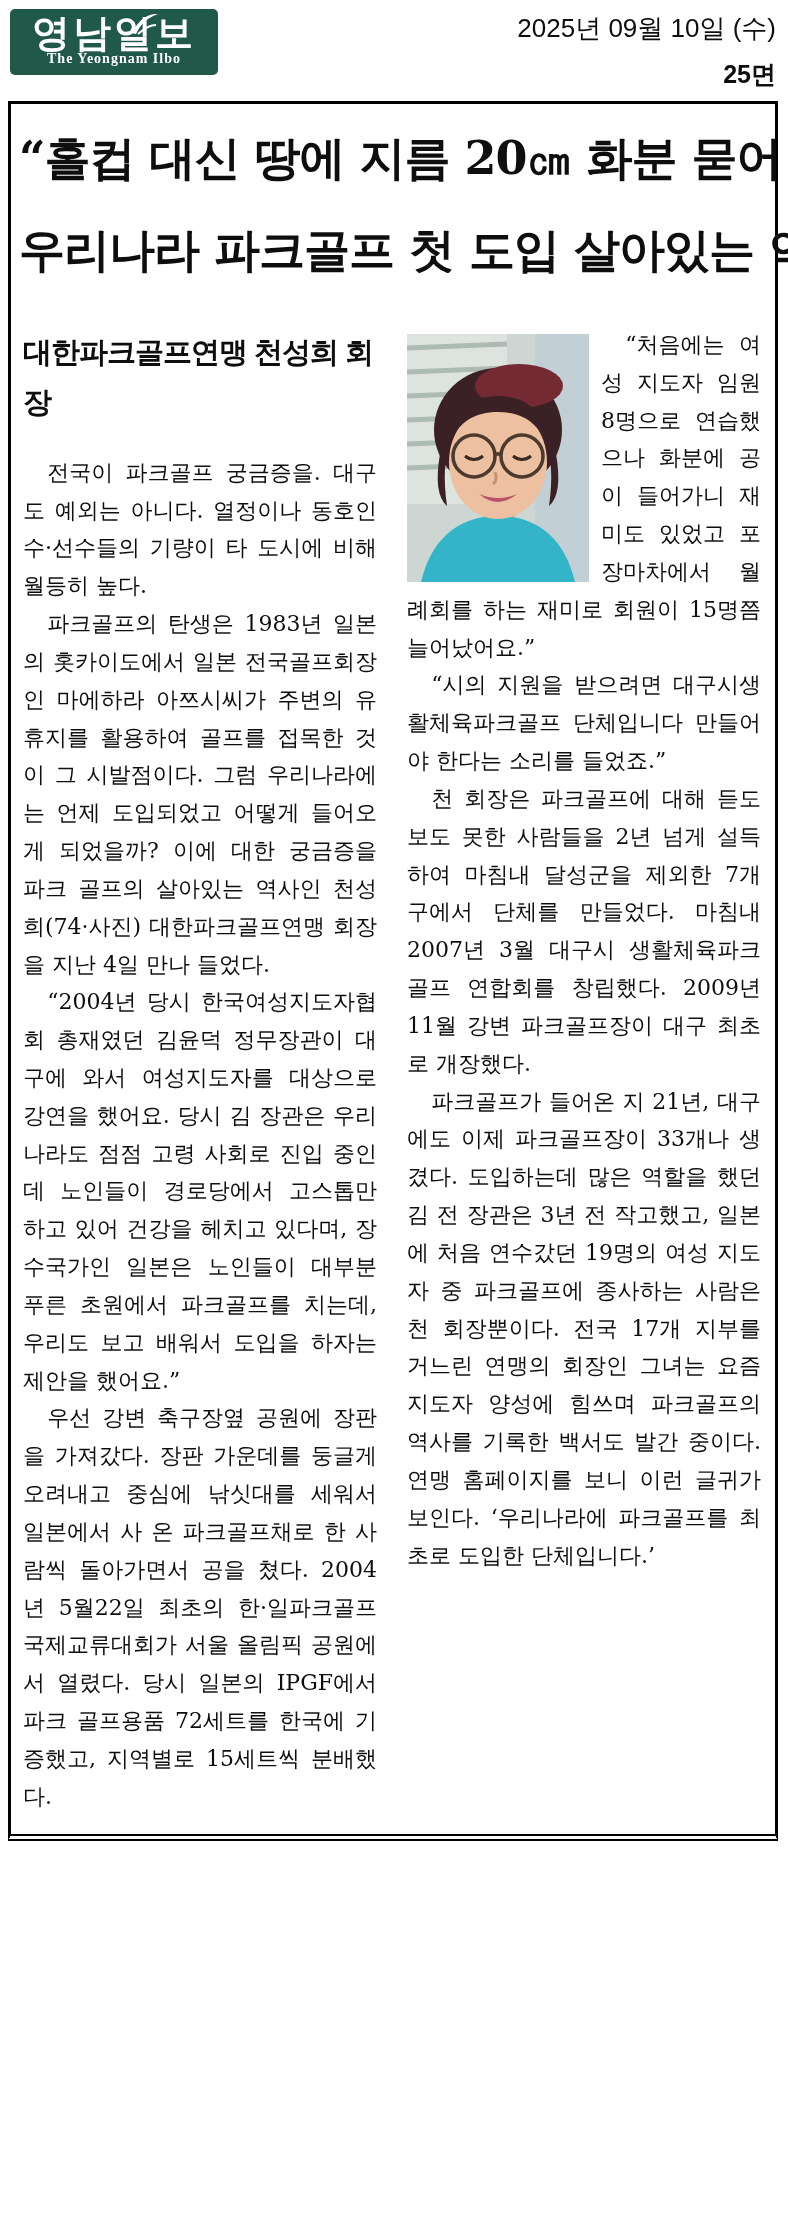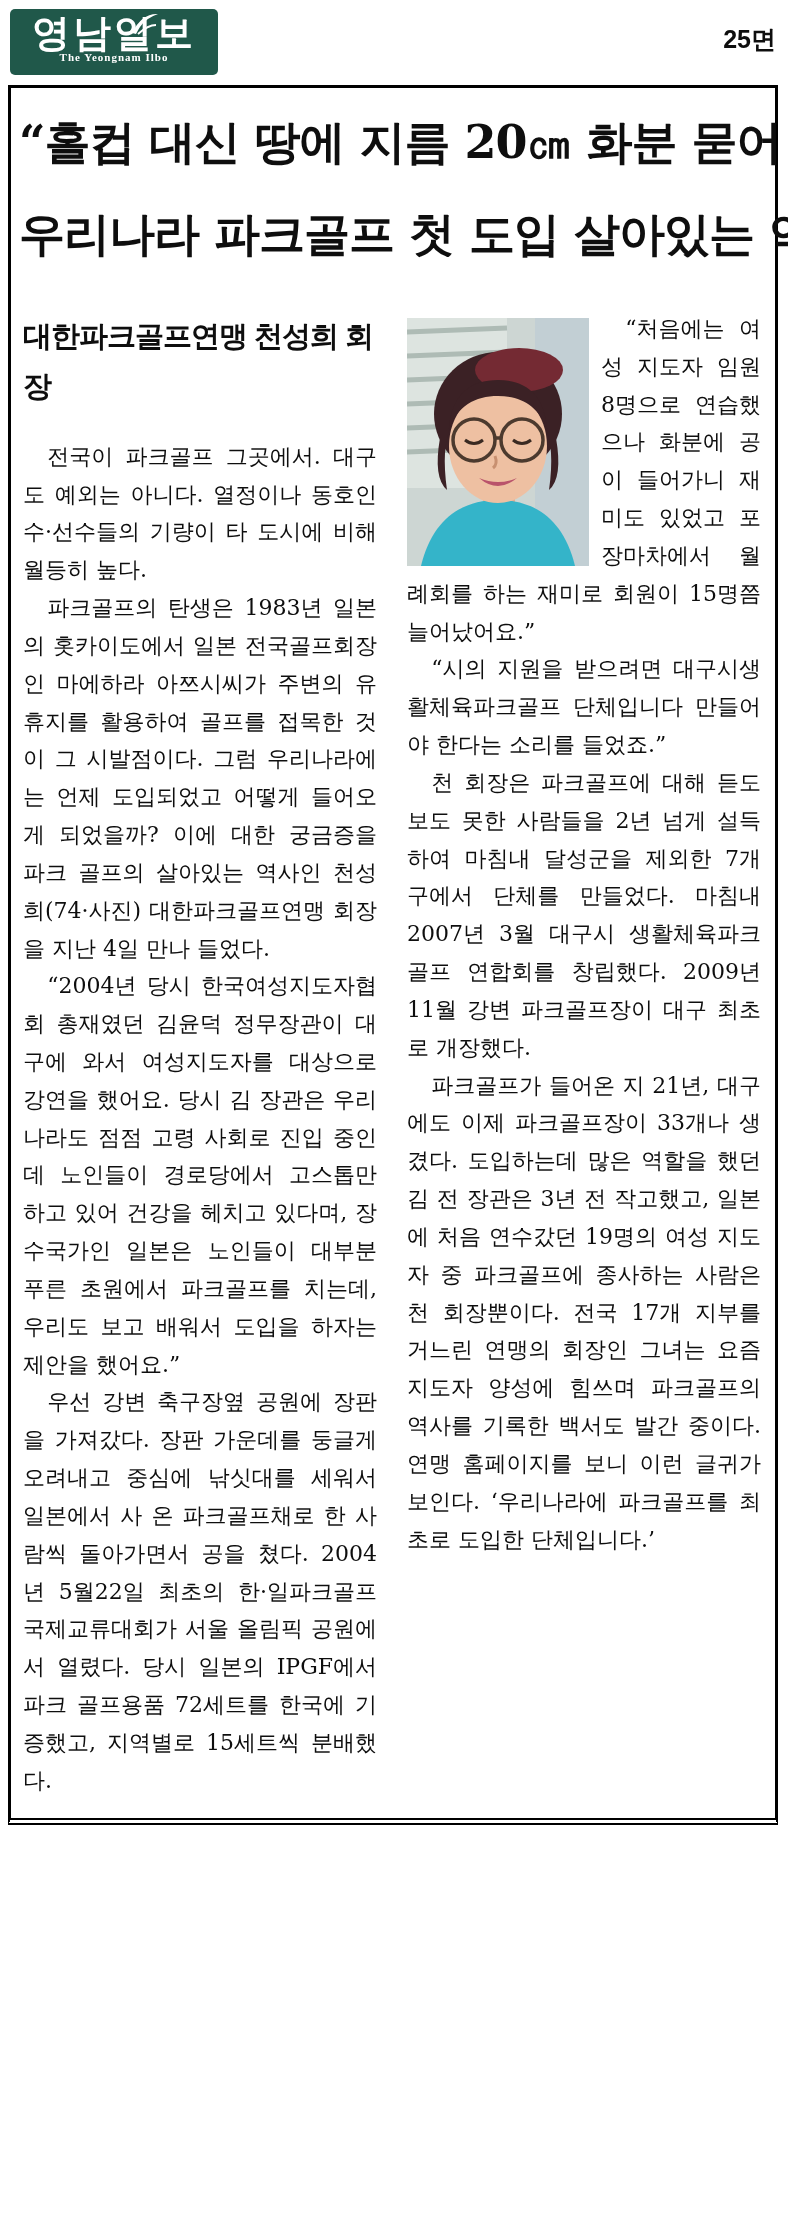--- a/index.html
+++ b/index.html
@@ -24,21 +24,21 @@
     position:relative;
     box-sizing:border-box;
     padding-top:3px;
   }
   .logo-kr {
     font-family:"Liberation Serif","DejaVu Serif",serif;
     font-size:38px; font-weight:bold; line-height:42px; letter-spacing:3px;
   }
   .logo-en {
     font-family:"Liberation Serif",serif;
-    font-size:11px; font-weight:bold; letter-spacing:1px; margin-top:-3px;
+    font-size:14px; font-weight:bold; letter-spacing:1px; margin-top:-3px;
   }
   .quill { position:absolute; top:2px; left:118px; }
   .dateline { text-align:right; font-family:"Liberation Sans","DejaVu Sans",sans-serif; padding-top:2px; }
   .date { font-size:26px; letter-spacing:0; }
   .page-no { font-size:25px; font-weight:bold; margin-top:12px; }
 
   
   .article-box {
     margin:4px 10px 8px 8px;
     border:3px solid #000;
@@ -88,36 +88,37 @@
       <div class="logo-kr">영남일보</div>
       <span class="quill">
         <svg width="34" height="26" viewBox="0 0 34 26">
           <path d="M4 22 Q14 2 30 3 Q18 7 12 16 Q10 19 8 23 Z" fill="#ffffff"></path>
           <path d="M10 23 Q20 14 28 14" stroke="#ffffff" stroke-width="2" fill="none"></path>
         </svg>
       </span>
       <div class="logo-en">The Yeongnam Ilbo</div>
     </div>
     <div class="dateline">
+      <div class="date">2025년 09월 10일 (수)</div>
       <div class="page-no">25면</div>
     </div>
   </header>
 
   <div class="article-box">
 
     <div class="headline">
       <h1>“홀컵 대신 땅에 지름 20㎝ 화분 묻어 연습”</h1>
       <h1>우리나라 파크골프 첫 도입 살아있는 역사</h1>
     </div>
 
     <div class="columns">
 
       <div class="col">
         <h2 class="subhead">대한파크골프연맹 천성희 회장</h2>
-        <p>전국이 파크골프 그곳에서. 대구도 예외는 아니다. 열정이나 동호인 수·선수들의 기량이 타 도시에 비해 월등히 높다.</p>
+        <p>전국이 파크골프 궁금증을. 대구도 예외는 아니다. 열정이나 동호인 수·선수들의 기량이 타 도시에 비해 월등히 높다.</p>
         <p>파크골프의 탄생은 1983년 일본의 홋카이도에서 일본 전국골프회장인 마에하라 아쯔시씨가 주변의 유휴지를 활용하여 골프를 접목한 것이 그 시발점이다. 그럼 우리나라에는 언제 도입되었고 어떻게 들어오게 되었을까? 이에 대한 궁금증을 파크 골프의 살아있는 역사인 천성희(74·사진) 대한파크골프연맹 회장을 지난 4일 만나 들었다.</p>
         <p>“2004년 당시 한국여성지도자협회 총재였던 김윤덕 정무장관이 대구에 와서 여성지도자를 대상으로 강연을 했어요. 당시 김 장관은 우리나라도 점점 고령 사회로 진입 중인데 노인들이 경로당에서 고스톱만 하고 있어 건강을 헤치고 있다며, 장수국가인 일본은 노인들이 대부분 푸른 초원에서 파크골프를 치는데, 우리도 보고 배워서 도입을 하자는 제안을 했어요.”</p>
         <p>우선 강변 축구장옆 공원에 장판을 가져갔다. 장판 가운데를 둥글게 오려내고 중심에 낚싯대를 세워서 일본에서 사 온 파크골프채로 한 사람씩 돌아가면서 공을 쳤다. 2004년 5월22일 최초의 한·일파크골프 국제교류대회가 서울 올림픽 공원에서 열렸다. 당시 일본의 IPGF에서 파크 골프용품 72세트를 한국에 기증했고, 지역별로 15세트씩 분배했다.</p>
 
       </div>
 
       <div class="col">
         <div class="photo">
           <svg width="182" height="248" viewBox="0 0 182 248">
             <rect width="182" height="248" fill="#cdd6d3"></rect>

